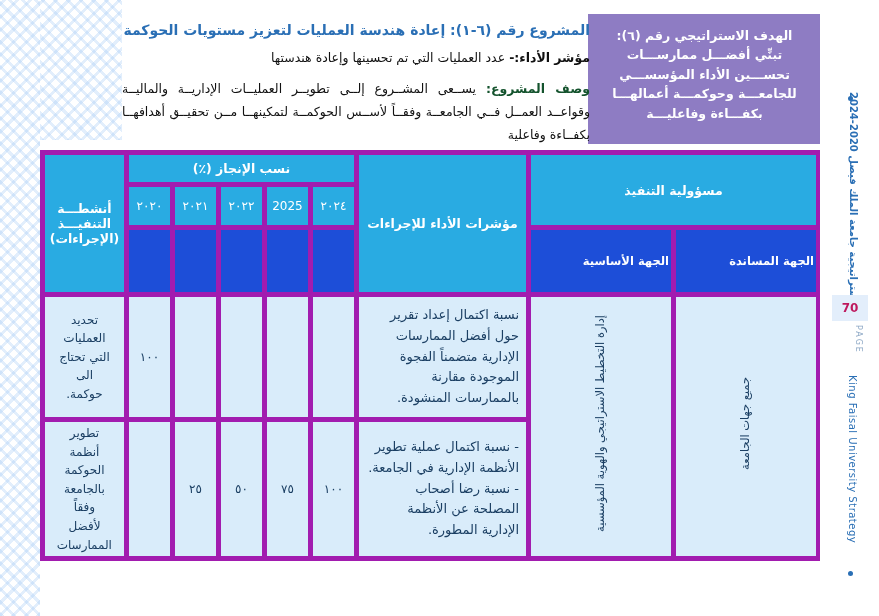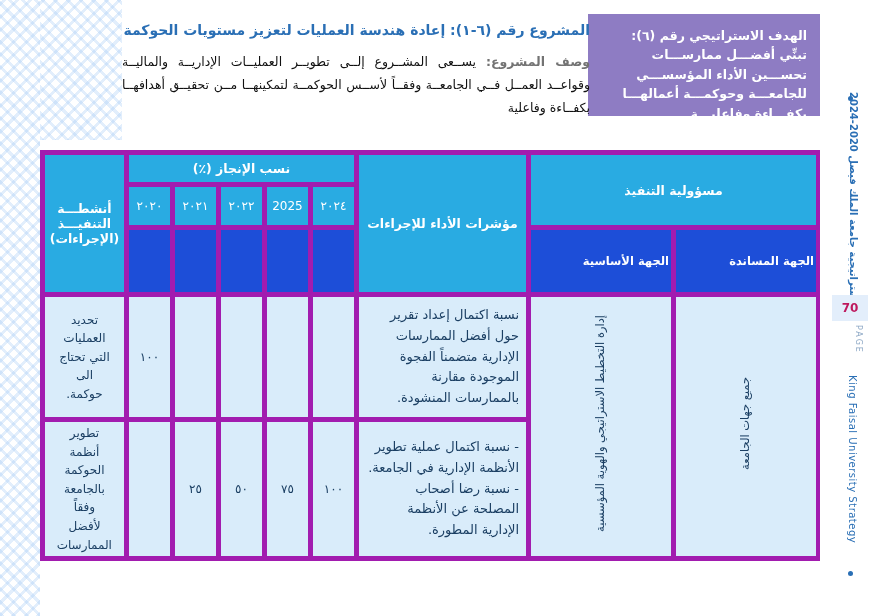--- a/index.html
+++ b/index.html
@@ -71,28 +71,29 @@
       #ffffff;
     z-index:1;
   }
 
   
   .header{
     position:absolute;top:10px;right:58px;left:122px;height:138px;
     z-index:4;
   }
   .goal-box{
-    position:absolute;top:4px;right:0;width:233px;height:102px;
+    position:absolute;top:4px;right:0;width:233px;height:130px;
     background:#8e7cc3;
     color:#ffffff;
     padding:12px 14px;
     box-sizing:border-box;
     font-size:12.5px;
     line-height:1.55;
     font-weight:bold;
+    text-align:center;
   }
   .goal-box .t1{display:block;}
   .proj-area{
     position:absolute;top:4px;right:231px;left:0;
   }
   .proj-title{
     color:#2a6fb5;
     font-size:14px;
     font-weight:bold;
     text-align:right;
@@ -102,21 +103,21 @@
     text-align:right;font-size:12.5px;margin-bottom:12px;color:#111;
   }
   .kpi-line b{color:#111;}
   .desc-line{
     text-align:justify;
     direction:rtl;
     font-size:12.5px;
     line-height:1.85;
     color:#111;
   }
-  .desc-line b{color:#737373;}
+  .desc-line b{color:#14532d;}
 
   
   .table-wrap{
     position:absolute;top:150px;right:58px;left:40px;bottom:0;
     z-index:4;
   }
   table{
     width:100%;border-collapse:collapse;table-layout:fixed;
     background:#ffffff;
   }
@@ -199,20 +200,24 @@
   <div class="rail-page-label">PAGE</div>
   <div class="rail-vertical rail-en">King Faisal University Strategy</div>
 </div>
 
 <div class="header">
   <div class="goal-box">
     <span class="t1">الهدف الاستراتيجي رقم (٦): تبنِّي أفضـــل ممارســـات تحســـين الأداء المؤسســـي للجامعـــة وحوكمـــة أعمالهـــا بكفـــاءة وفاعليـــة</span>
   </div>
   <div class="proj-area">
     <div class="proj-title">المشروع رقم (٦-١): إعادة هندسة العمليات لتعزيز مستويات الحوكمة</div>
+    <div class="kpi-line">
+      <b>مؤشر الأداء:-</b>
+      <span>عدد العمليات التي تم تحسينها وإعادة هندستها</span>
+    </div>
     <div class="desc-line">
       <b>وصف المشروع:</b>
       <span>يســعى المشــروع إلــى تطويــر العمليــات الإداريــة والماليــة وقواعــد العمــل فــي الجامعــة وفقــاً لأســس الحوكمــة لتمكينهــا مــن تحقيــق أهدافهــا بكفــاءة وفاعلية</span>
     </div>
   </div>
 </div>
 
 <div class="table-wrap">
   <table>
     <colgroup>

